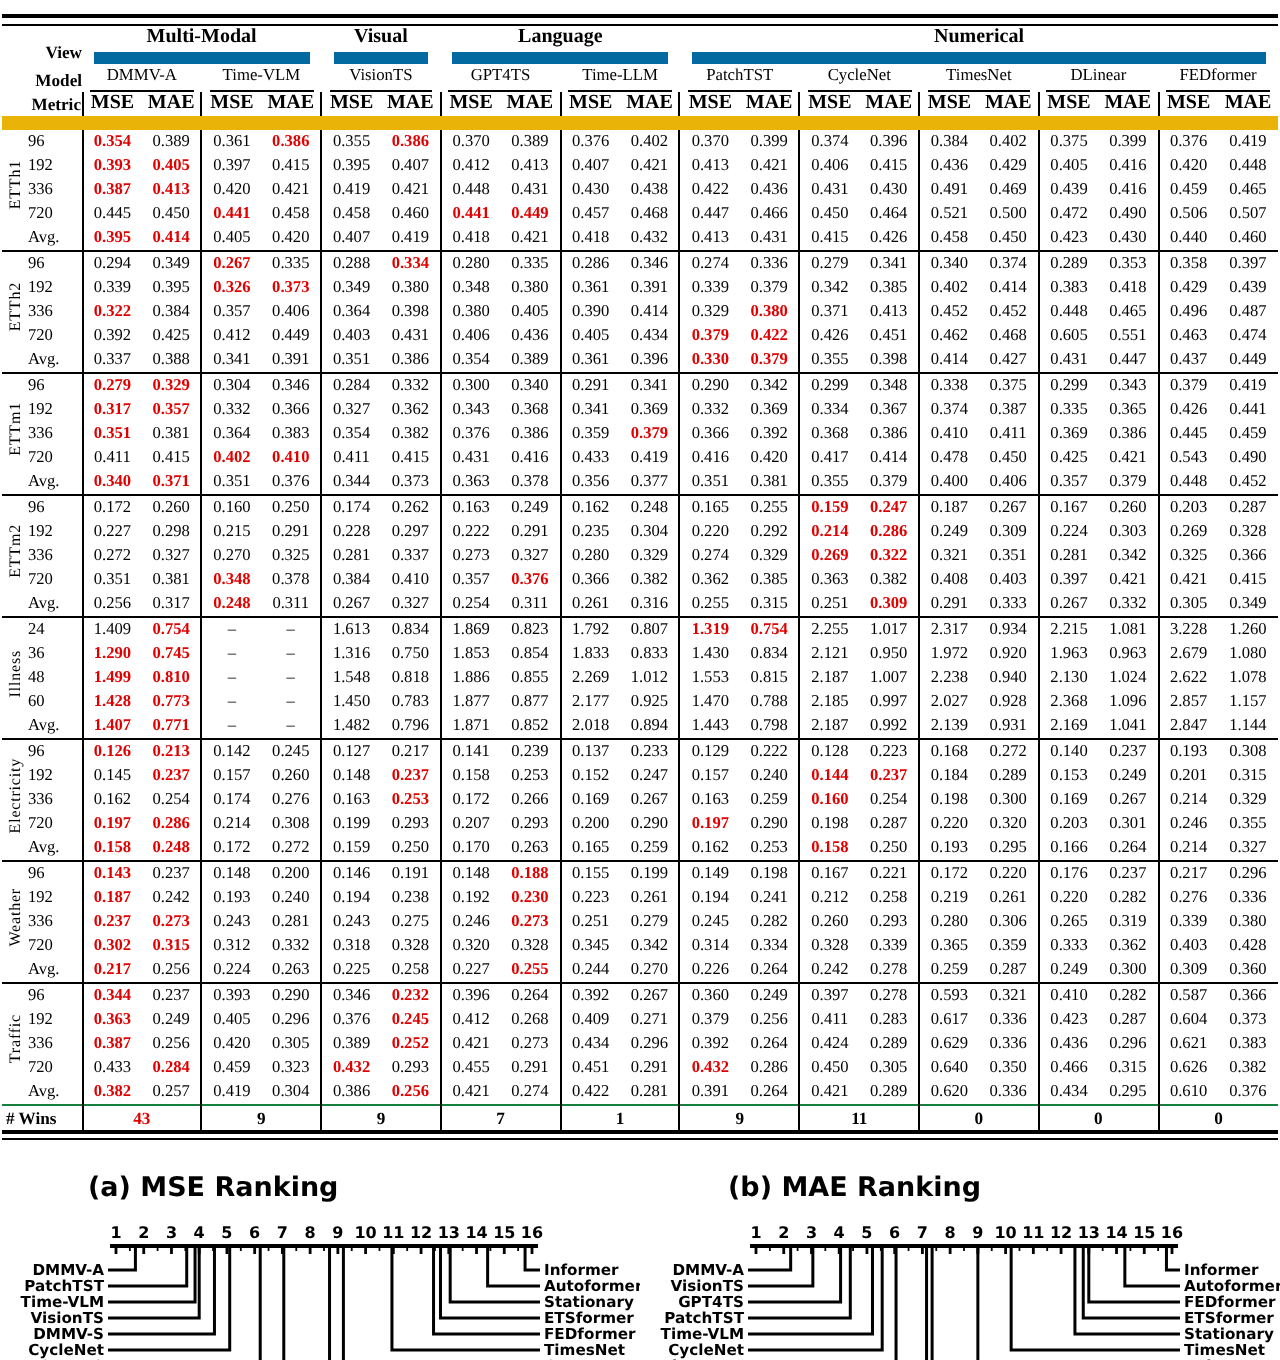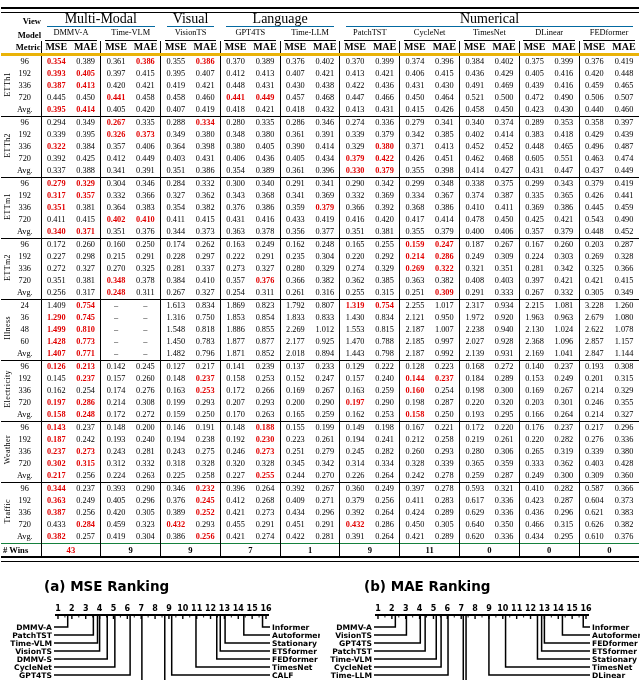--- a/index.html
+++ b/index.html
@@ -4,28 +4,28 @@
 <style>
   html,body{margin:0;padding:0;background:#fff}
   body{width:640px;height:680px;overflow:hidden;color:#000;font-family:"Liberation Serif",serif}
   .page{padding-top:7px}
   .rule-dbl{margin:0 1px;height:2.5px;border-top:2.2px solid #000;border-bottom:1.2px solid #000}
   table{border-collapse:collapse;width:638px;table-layout:fixed;margin:0 1px}
   th,td{padding:0;font-size:8.3px;line-height:12px;height:12px;text-align:center;font-weight:normal;white-space:nowrap;overflow:hidden}
   thead tr{height:14px}
   thead th{vertical-align:bottom}
   .corner{text-align:right;padding-left:2px;font-weight:bold;font-size:8.6px}
-  .ghead div{border-bottom:1px solid #0369a1;margin:0 6px;font-weight:normal;font-size:14px;padding-bottom:1px}
+  .ghead div{border-bottom:6px solid #0369a1;margin:0 6px;font-weight:bold;font-size:10px;padding-bottom:1px}
   .mhead div{border-bottom:1px solid #000;margin:0 4px;font-size:8.4px;padding-bottom:1px}
   .mh{font-weight:bold;font-size:10px}
   .bl{border-left:1px solid #000}
   tr.gfirst>th,tr.gfirst>td{border-top:1px solid #000}
-  tr.metricrow>th,tr.metricrow>td{border-bottom:3px solid #eab308}
+  tr.metricrow>th,tr.metricrow>td{border-bottom:7px solid #eab308}
   tr.wins>th,tr.wins>td{border-top:1px solid #15803d;font-weight:bold;font-size:8.6px}
-  .h{text-align:center;padding-right:5px}
+  .h{text-align:left;padding-right:5px}
   .rot{width:13px}
   .rot span{display:inline-block;writing-mode:vertical-rl;transform:rotate(180deg);font-size:8px;letter-spacing:.4px}
   .hi{color:#e10000;font-weight:bold}
   .winsl{text-align:left;padding-left:2px}
   .figs{display:flex;margin-top:16px}
   .fig{width:320px}
   .figcap{font:bold 13.5px "DejaVu Sans",sans-serif;margin:0 0 5px 44px}
   svg text.tick{font:bold 8px "DejaVu Sans",sans-serif}
   svg text.mlab{font:bold 7.6px "DejaVu Sans",sans-serif}
 </style>

